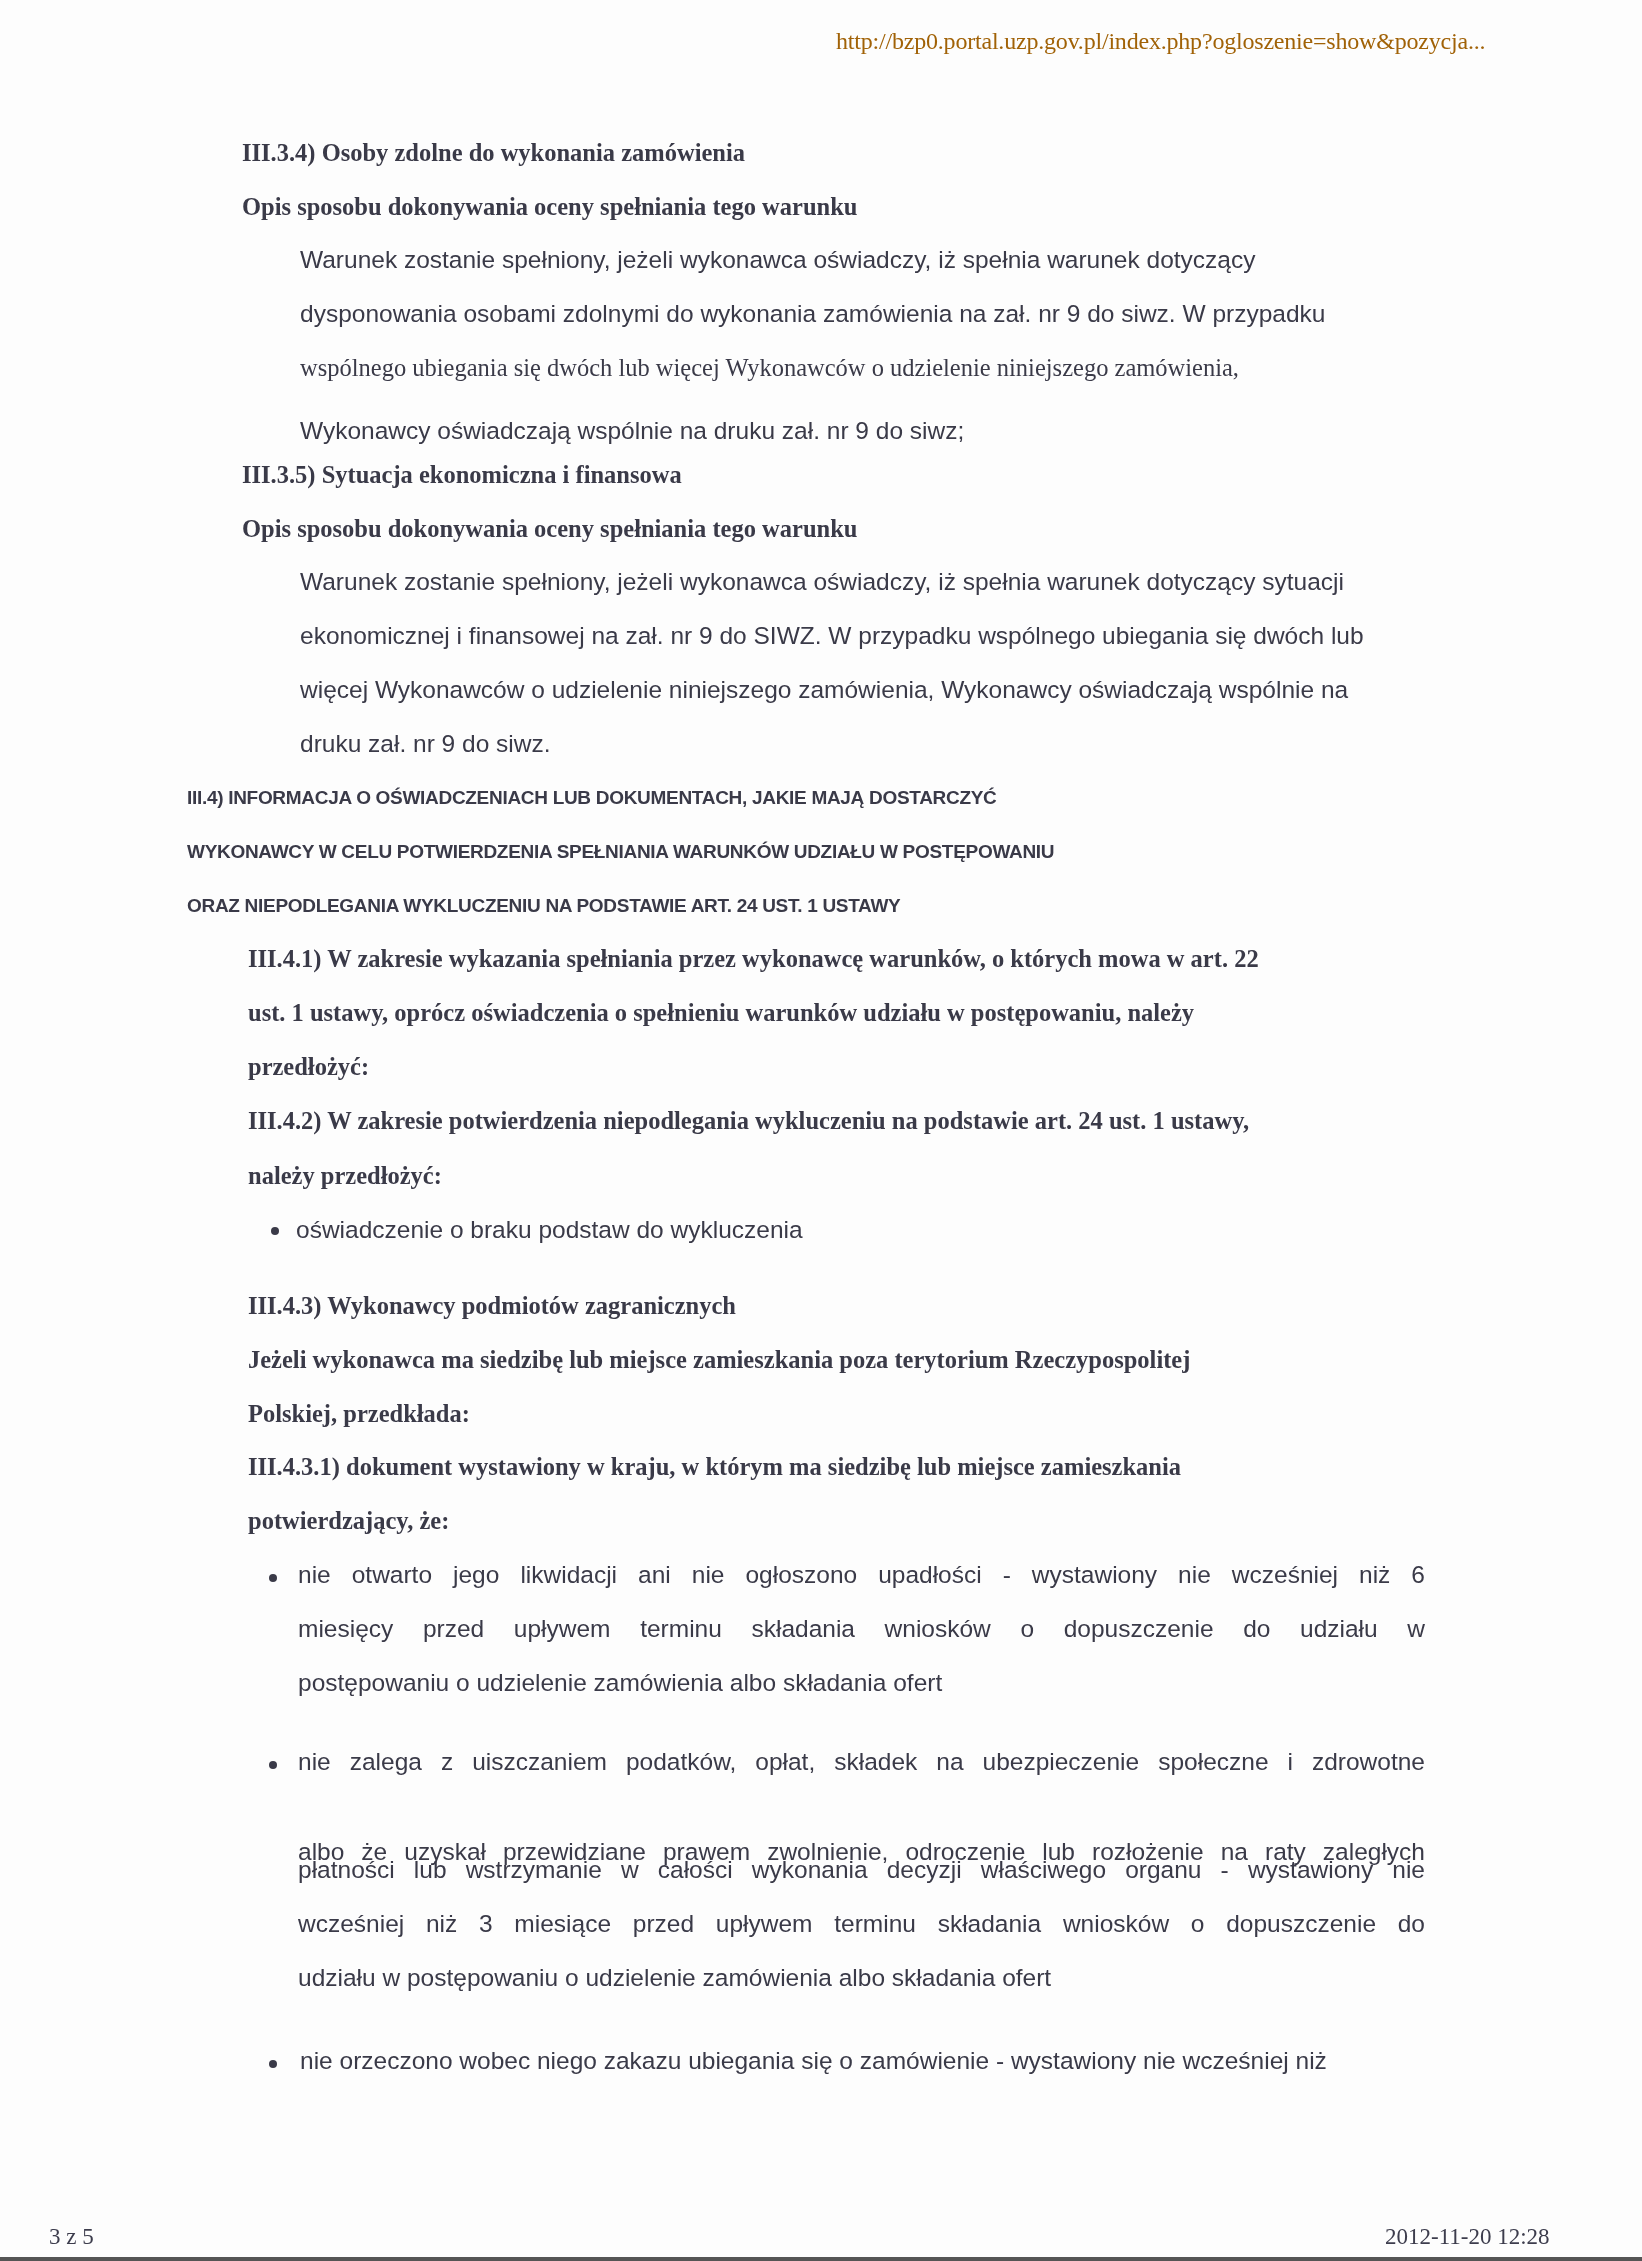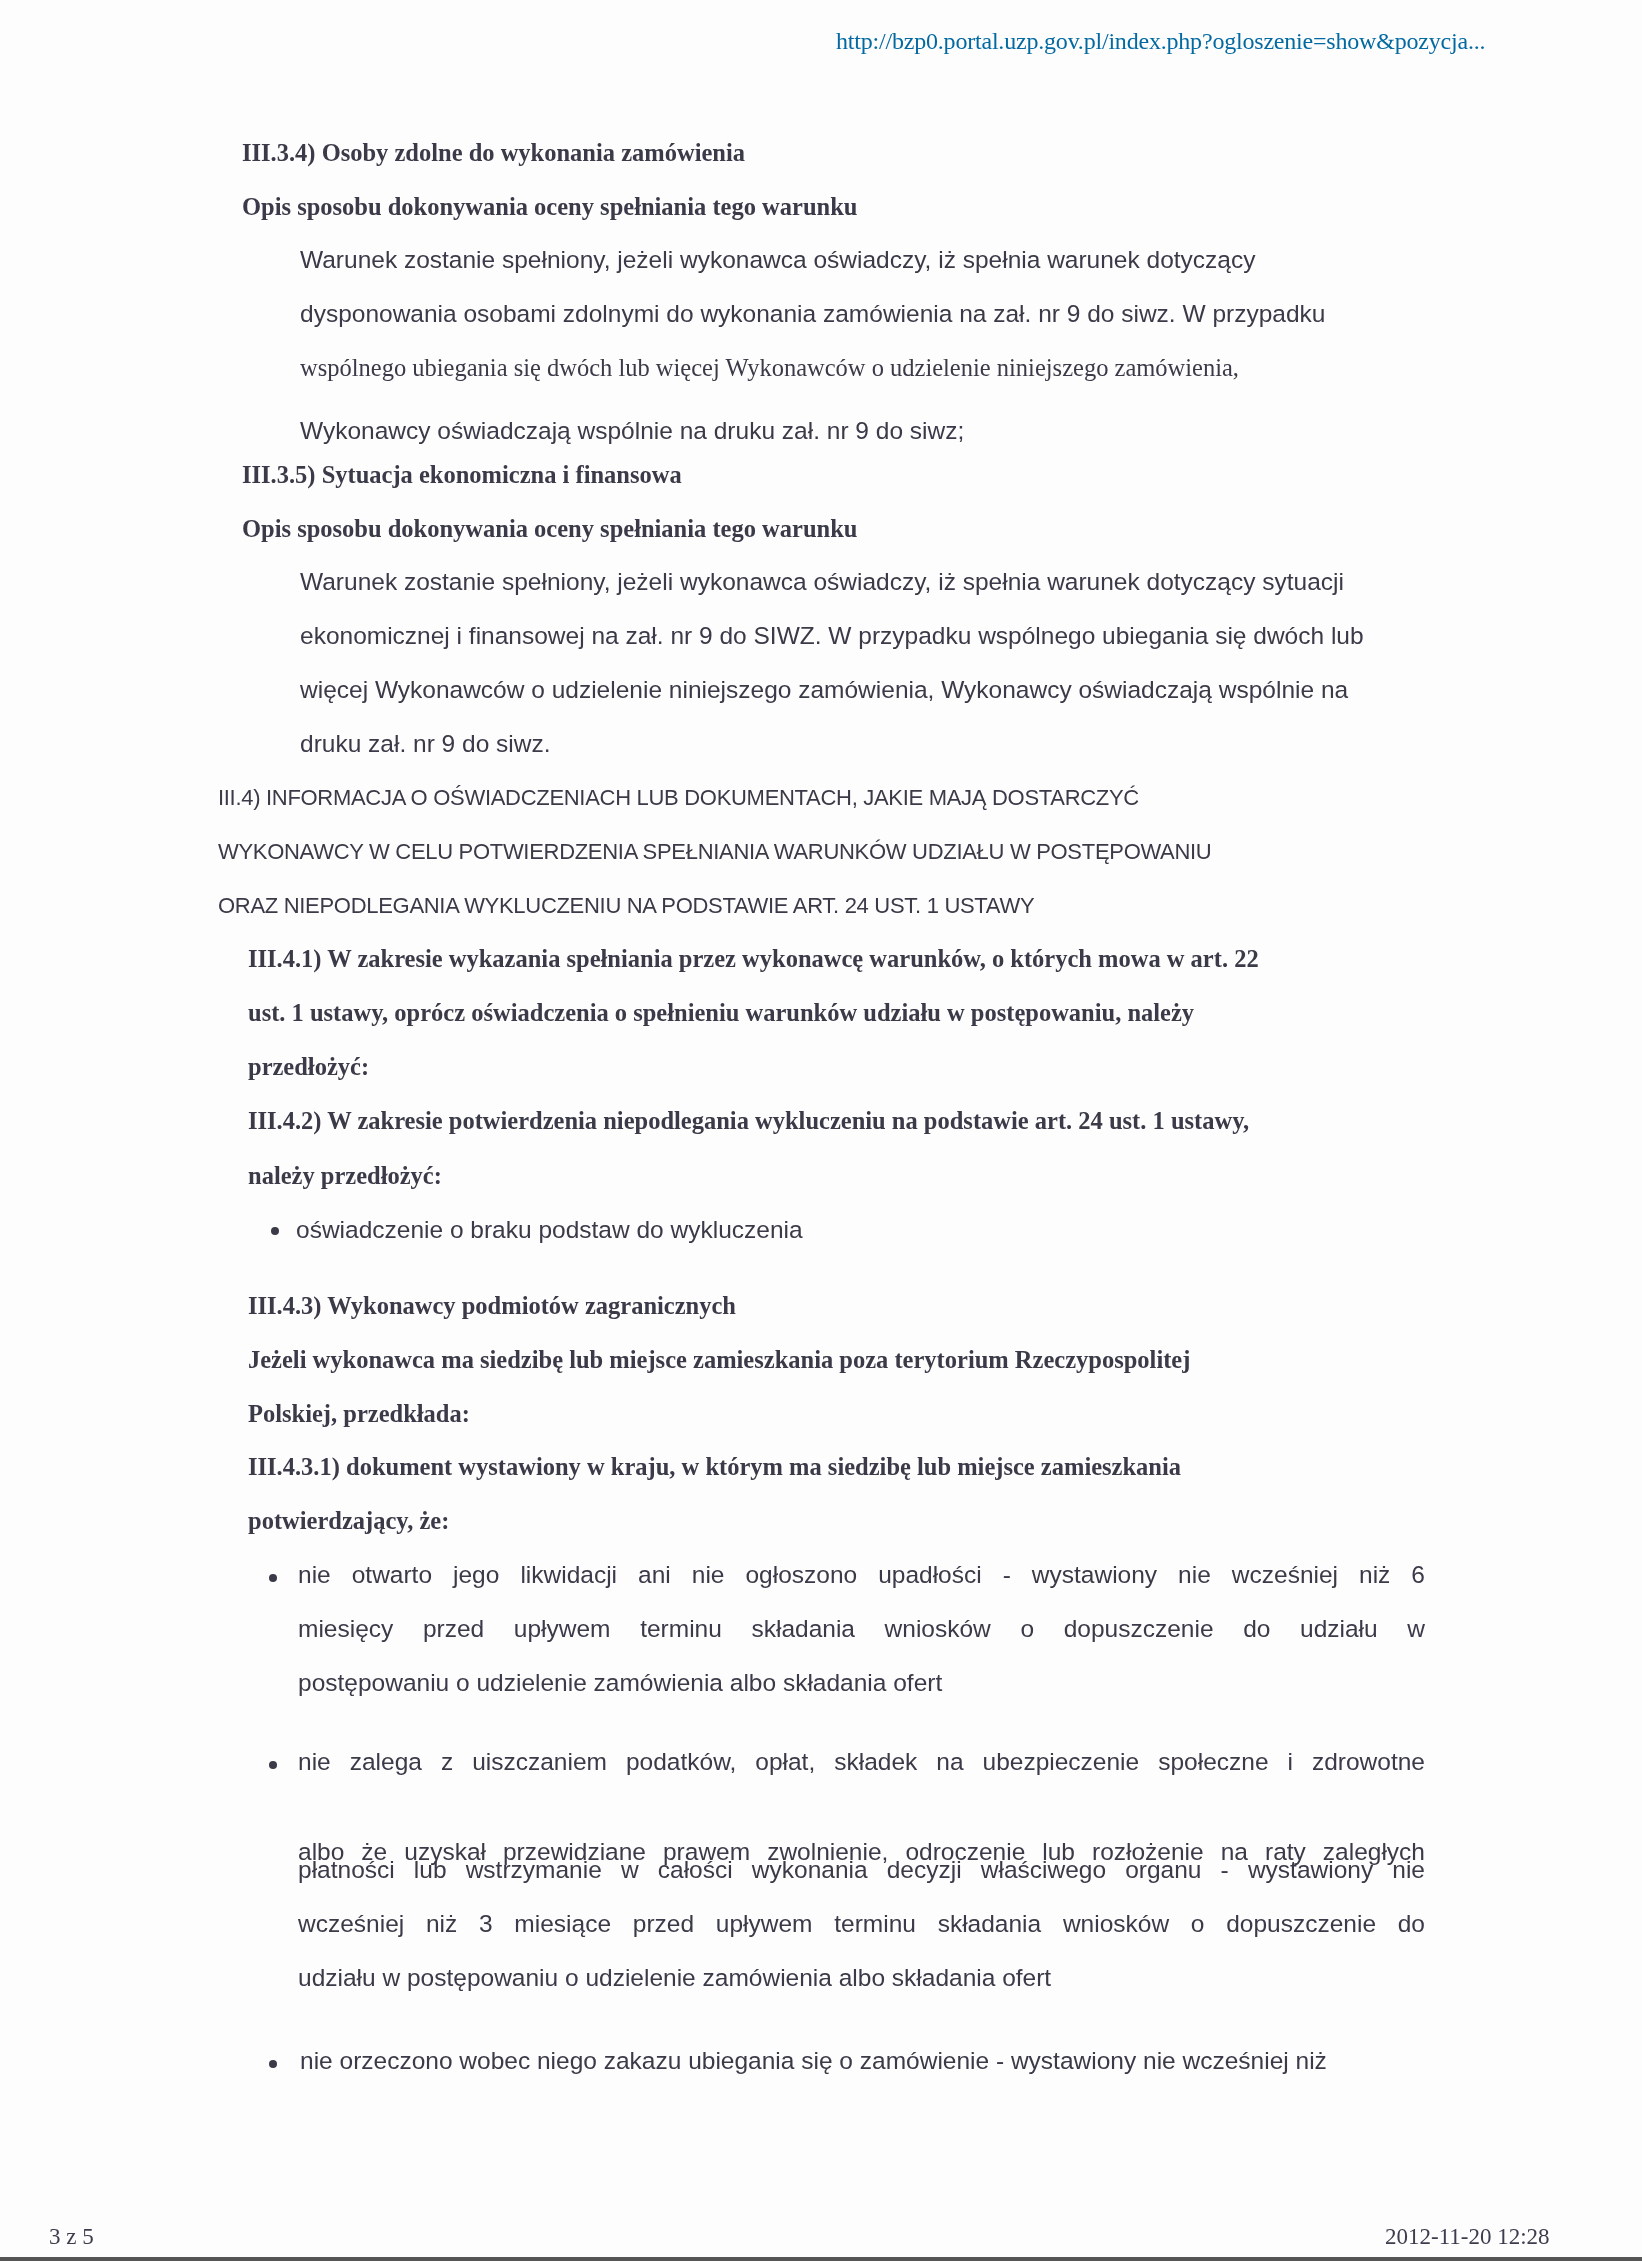--- a/index.html
+++ b/index.html
@@ -7,29 +7,29 @@
     width: 1643px; height: 2261px;
     background: #fdfdfd;
     position: relative;
     overflow: hidden;
     color: #3a3a48;
     font-family: "Liberation Sans", sans-serif;
   }
   .url {
     position: absolute; top: 28px; left: 836px;
     font-family: "Liberation Serif", serif;
-    font-size: 24px; color: #0369a1; white-space: nowrap;
+    font-size: 24px; color: #a16207; white-space: nowrap;
     letter-spacing: -0.2px;
   }
   .line {
     position: absolute; white-space: nowrap;
     font-size: 24.5px; line-height: 32px;
   }
   .b { font-weight: bold; font-family: Liberation Serif, serif; }
-  .big-h { font-size: 22px; font-weight: normal; letter-spacing: -0.3px; margin-left: 31px; }
+  .big-h { font-size: 19px; font-weight: bold; letter-spacing: -0.3px; }
   .bullet {
     position: absolute; width: 8.4px; height: 8.4px; border-radius: 50%;
     background: #3a3a48;
   }
   .justify { display: block; text-align: justify; text-align-last: justify; }
   .footer-left {
     position: absolute; top: 2224px; left: 49px;
     font-family: "Liberation Serif", serif; font-size: 23px; color: #3d3d4d;
   }
   .footer-right {

